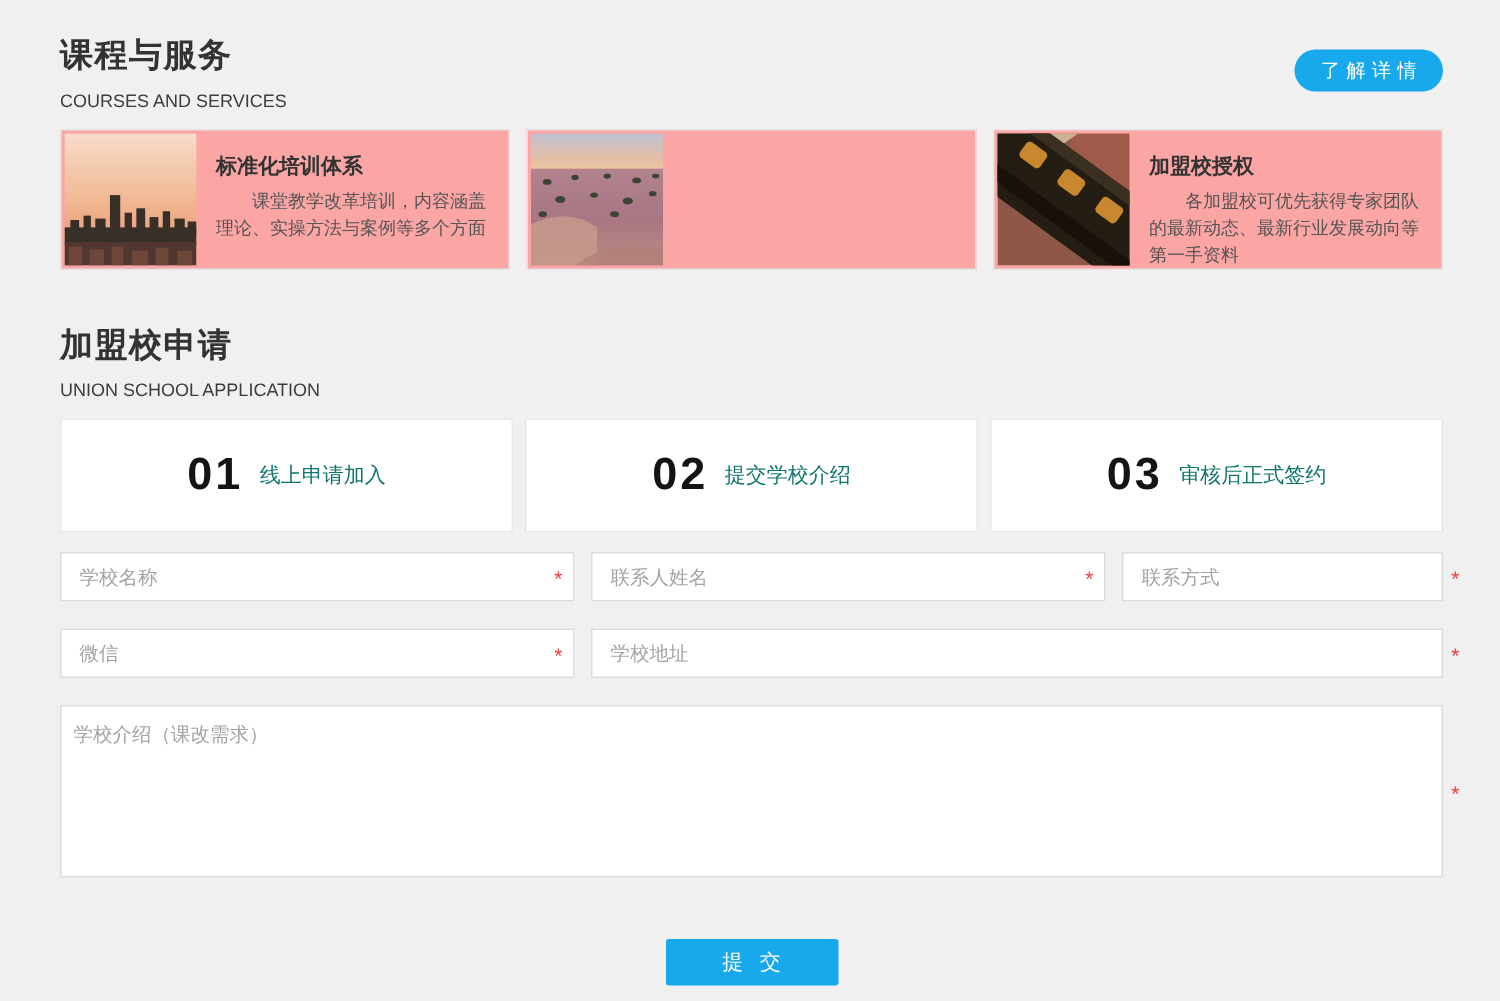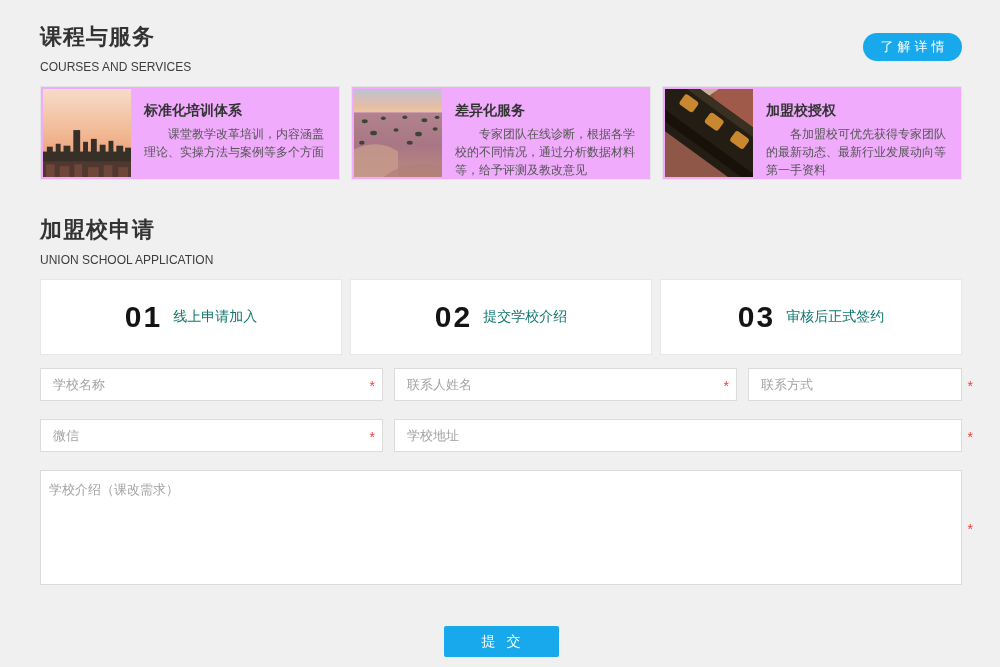--- a/index.html
+++ b/index.html
@@ -19,21 +19,21 @@
     position:absolute; top:33px; right:38px;
     width:99px; height:28px; background:var(--accent); color:#fff;
     border:none; border-radius:14px; font-size:13px; cursor:pointer;
     display:flex; align-items:center; justify-content:center;
     font-family:inherit;
   }
   .detail-btn span { letter-spacing:4px; margin-right:-4px; }
 
   .cards { display:flex; gap:11px; margin-top:12px; }
   .card {
-    flex:1; background:#f0abfc; border:1px solid var(--border);
+    flex:1; background:#fca5a5; border:1px solid var(--border);
     height:94px; padding:2px; display:flex; overflow:hidden;
   }
   .card-img { width:88px; height:88px; flex:none; display:block; }
   .card-body { padding:13px 8px 0 13px; }
   .card-title { font-size:14px; color:#333; font-weight:600; }
   .card-desc  { font-size:12px; color:#555; line-height:1.5; margin-top:5px; text-indent:2em; }
 
   .sec2 { margin-top:38px; }
 
   .steps { display:flex; gap:8px; margin-top:12px; }
@@ -155,24 +155,20 @@
             <ellipse cx="72" cy="32" rx="3" ry="2"></ellipse>
             <ellipse cx="85" cy="29" rx="2.5" ry="1.6"></ellipse>
             <ellipse cx="20" cy="45" rx="3.5" ry="2.4"></ellipse>
             <ellipse cx="43" cy="42" rx="2.6" ry="1.8"></ellipse>
             <ellipse cx="66" cy="46" rx="3.5" ry="2.4"></ellipse>
             <ellipse cx="83" cy="41" rx="2.6" ry="1.8"></ellipse>
             <ellipse cx="8" cy="55" rx="2.8" ry="2"></ellipse>
             <ellipse cx="57" cy="55" rx="3" ry="2"></ellipse>
           </g>
         </svg>
-        <div class="card-body">
-          <div class="card-title">差异化服务</div>
-          <div class="card-desc">专家团队在线诊断，根据各学校的不同情况，通过分析数据材料等，给予评测及教改意见</div>
-        </div>
       </div>
 
       <div class="card">
         <svg class="card-img" viewBox="0 0 90 90">
           <rect width="90" height="90" fill="#8e5747"></rect>
           <rect x="50" y="0" width="40" height="40" fill="#a05a4a"></rect>
           <path d="M0,0 L55,0 L0,38 Z" fill="#c9b295"></path>
           <g transform="rotate(36 45 45)">
             <rect x="-30" y="14" width="150" height="56" fill="#241d13"></rect>
             <rect x="-30" y="14" width="150" height="8" fill="#3a3022"></rect>

